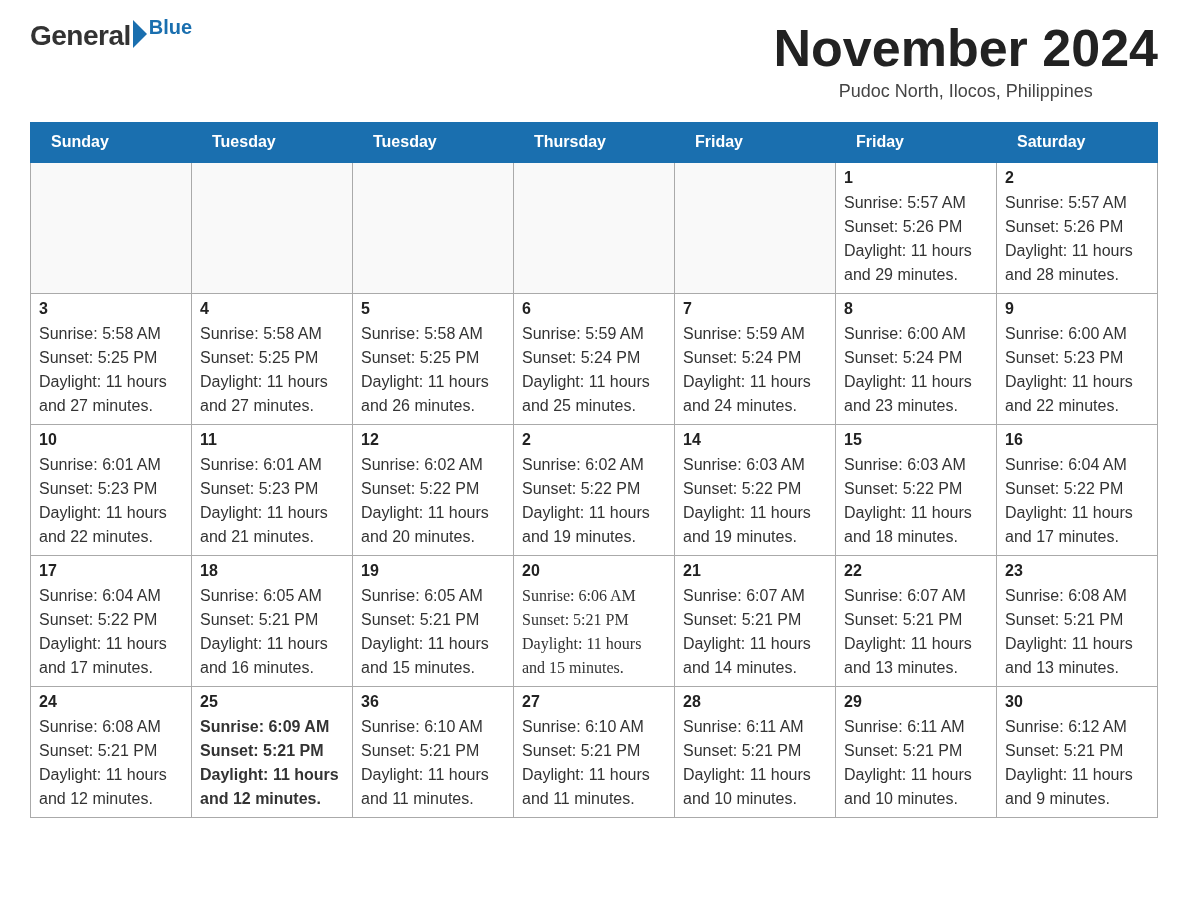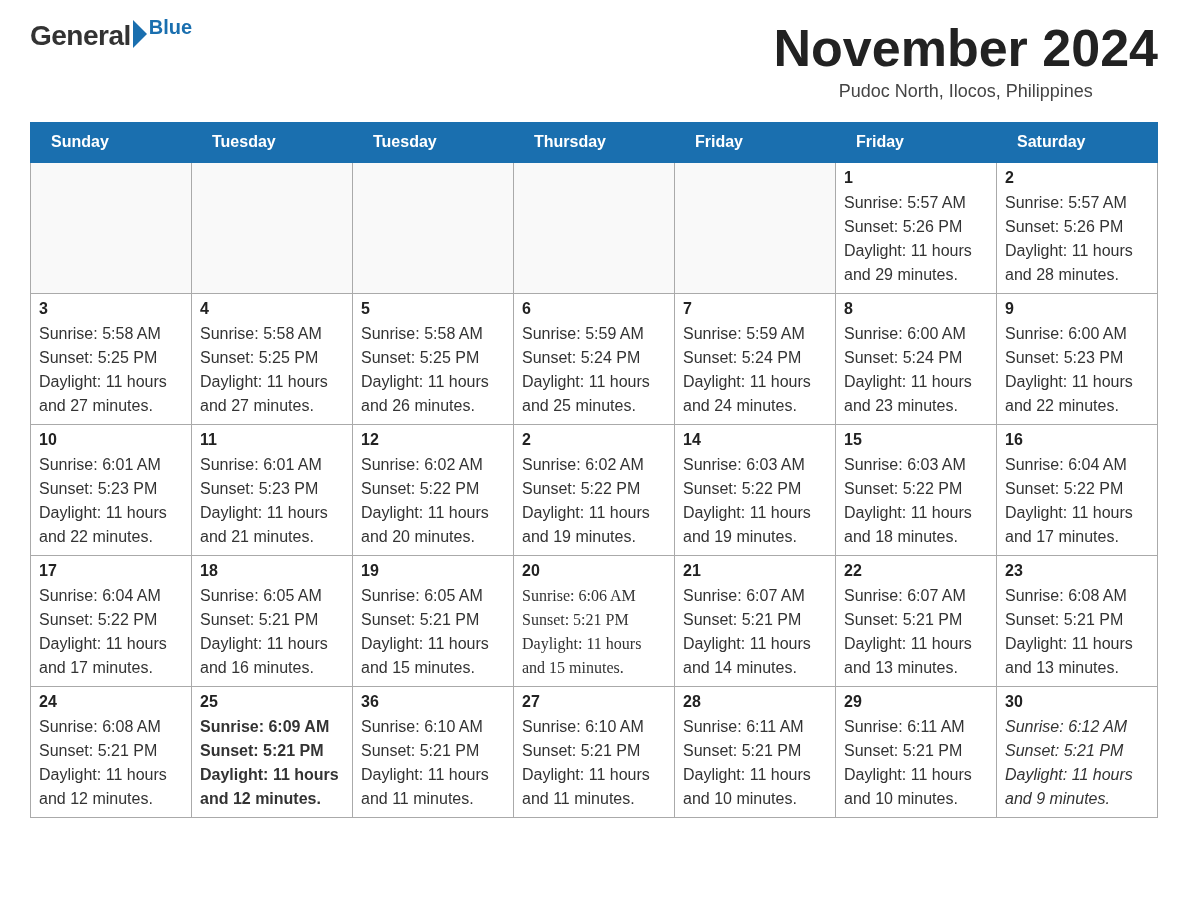--- a/index.html
+++ b/index.html
@@ -346,20 +346,20 @@
         </td>
         <td>
           <span class="day-number">29</span>
           <div class="sun-info" style="white-space: pre-line;">Sunrise: 6:11 AM
 Sunset: 5:21 PM
 Daylight: 11 hours
 and 10 minutes.</div>
         </td>
         <td>
           <span class="day-number">30</span>
-          <div class="sun-info" style="white-space: pre-line; font-style: italic;">Sunrise: 6:12 AM
+          <div class="sun-info" style="white-space: pre-line;">Sunrise: 6:12 AM
 Sunset: 5:21 PM
 Daylight: 11 hours
 and 9 minutes.</div>
         </td>
       </tr>
     </tbody>
 </table>
 
 </body></html>

